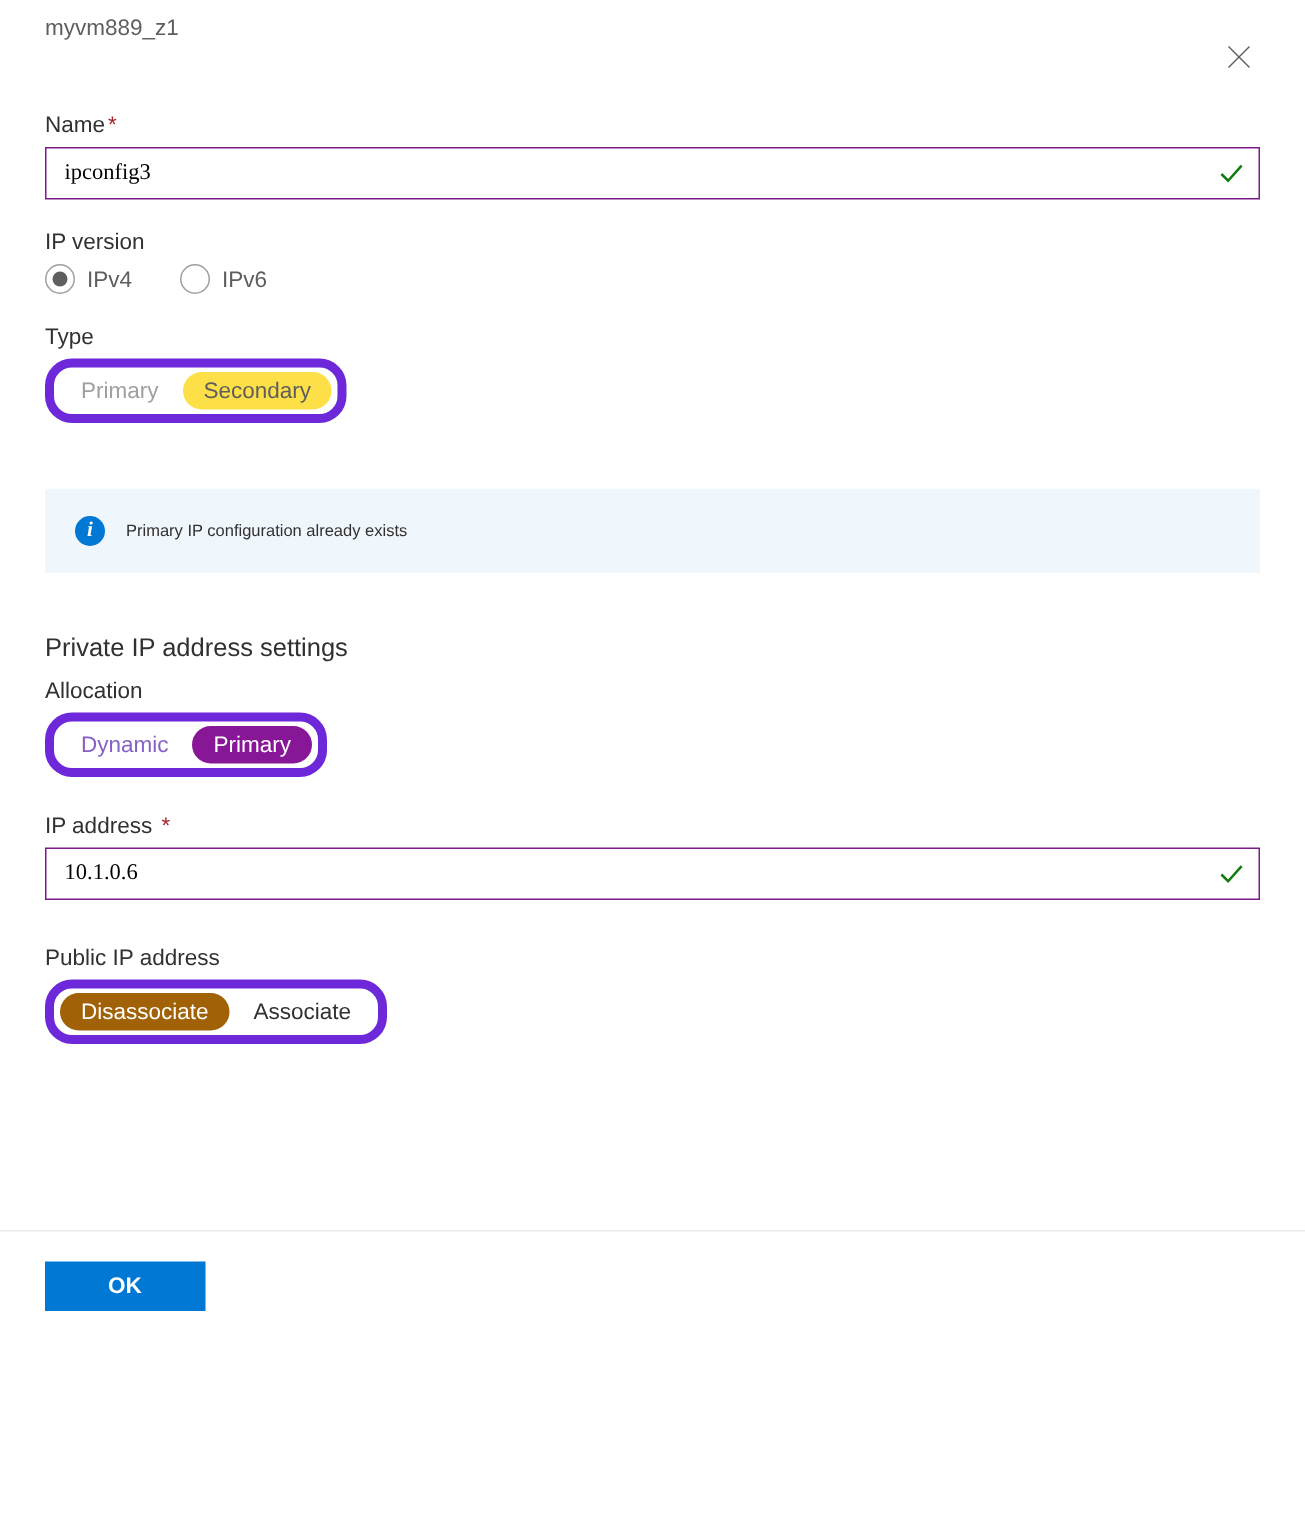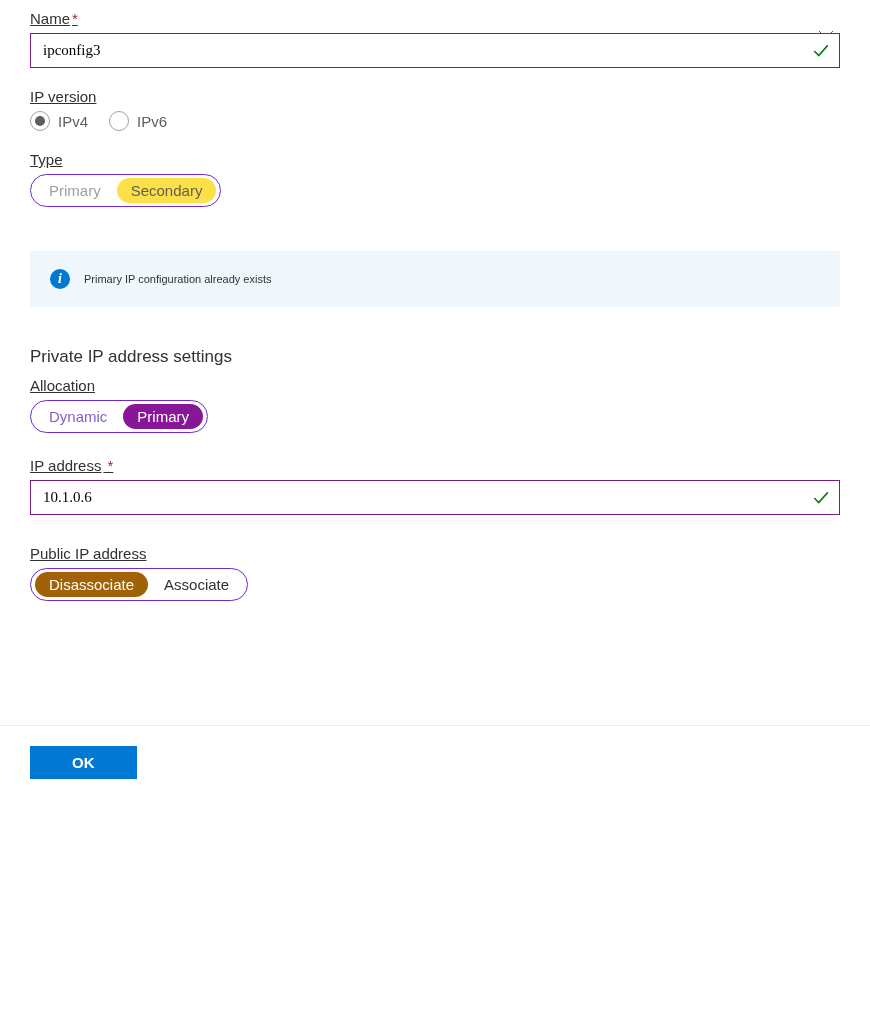--- a/index.html
+++ b/index.html
@@ -31,21 +31,20 @@
   .subtitle {
     font-size: 15px;
     color: #605e5c;
     margin-bottom: 48px;
   }
   .field-label {
     font-size: 15px;
     color: #323130;
     margin-bottom: 6px;
     display: block;
-    text-decoration: underline;
   }
   .required { color: #a4262c; margin-left: 2px; }
   .text-input-wrap {
     position: relative;
     margin-bottom: 20px;
   }
   .text-input {
     width: 100%;
     height: 35px;
     padding: 6px 36px 6px 12px;
@@ -56,38 +55,38 @@
     font-family: Liberation Serif, serif;
   }
   .valid-check {
     position: absolute;
     right: 10px; top: 50%;
     transform: translateY(-50%);
     width: 18px; height: 18px;
     color: #107c10;
   }
   .radio-row {
-    display: flex; gap: 21px; margin-bottom: 20px;
+    display: flex; gap: 32px; margin-bottom: 20px;
     align-items: flex-end;
   }
   .radio-item { display: flex; align-items: center; gap: 8px; }
   .radio-circle {
     width: 20px; height: 20px; border-radius: 50%;
     border: 1px solid #a19f9d;
     display: flex; align-items: center; justify-content: center;
   }
   .radio-circle.selected::after {
     content: ""; display: block;
     width: 10px; height: 10px; border-radius: 50%;
     background: #605e5c;
   }
   .radio-label { font-size: 15px; color: #605e5c; }
   .pill-group {
     display: inline-flex;
-    border: 1px solid #6d28d9;
+    border: 6px solid #6d28d9;
     border-radius: 18px;
     padding: 3px 4px;
     gap: 2px;
     margin-bottom: 24px;
   }
   .pill {
     padding: 4px 14px;
     border-radius: 14px;
     font-size: 15px;
     cursor: pointer;
@@ -148,20 +147,21 @@
 
 <div class="pane">
 
   <div class="close-btn">
     <svg viewBox="0 0 16 16" width="16" height="16" stroke="currentColor" stroke-width="1" fill="none">
       <line x1="1" y1="1" x2="15" y2="15"></line>
         <line x1="15" y1="1" x2="1" y2="15"></line>
     </svg>
   </div>
 
+  <div class="subtitle">myvm889_z1</div>
 
   
   <label class="field-label">
     <span>Name</span><span class="required">*</span>
   </label>
   <div class="text-input-wrap">
     <input class="text-input" type="text" value="ipconfig3" style="">
     <svg class="valid-check" viewBox="0 0 16 16" fill="none" stroke="currentColor" stroke-width="1.5">
       <polyline points="2,8 6,12 14,3"></polyline>
     </svg>

